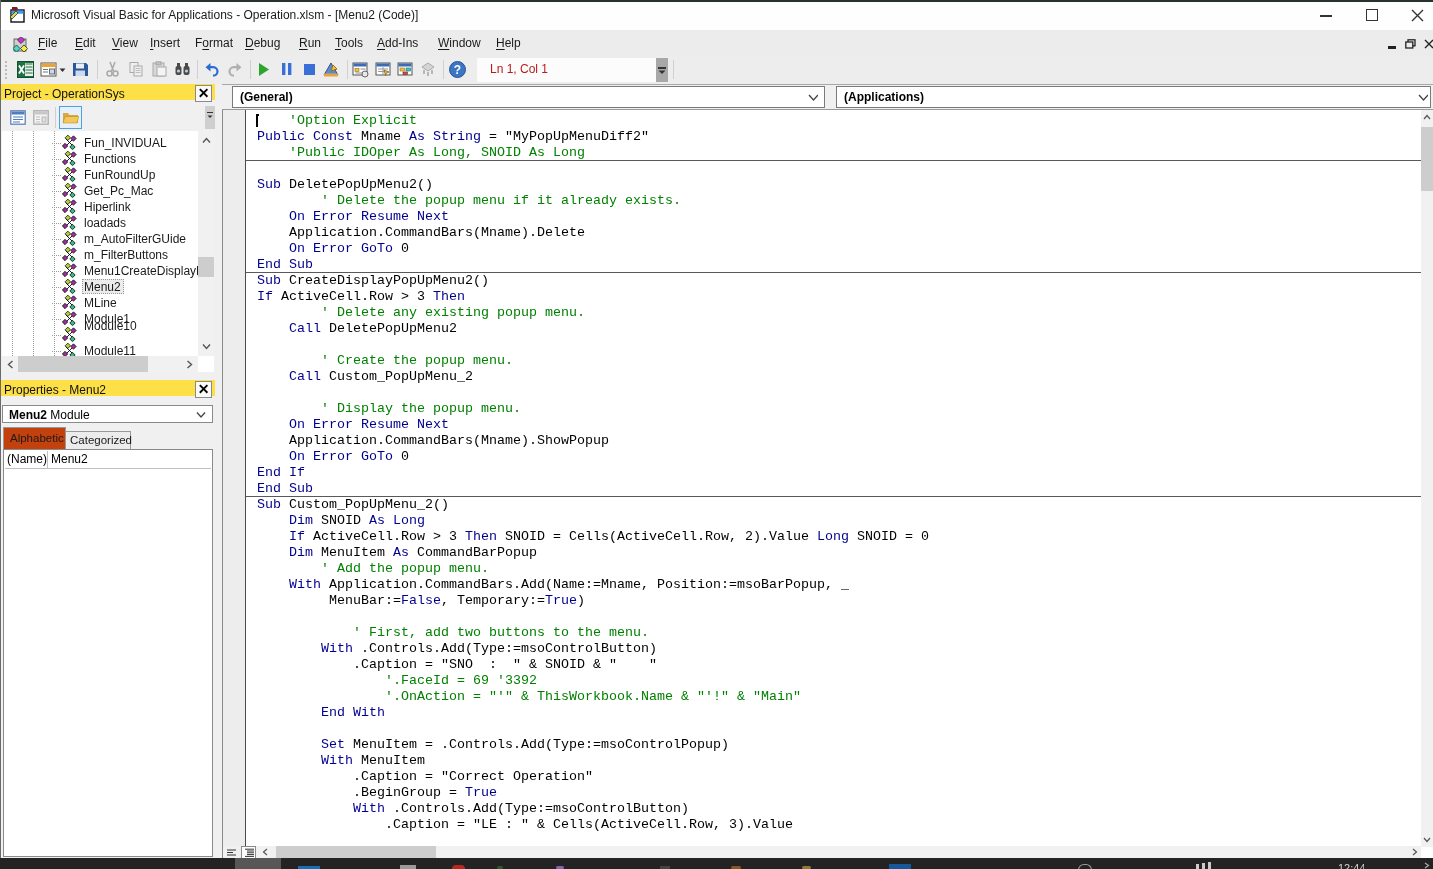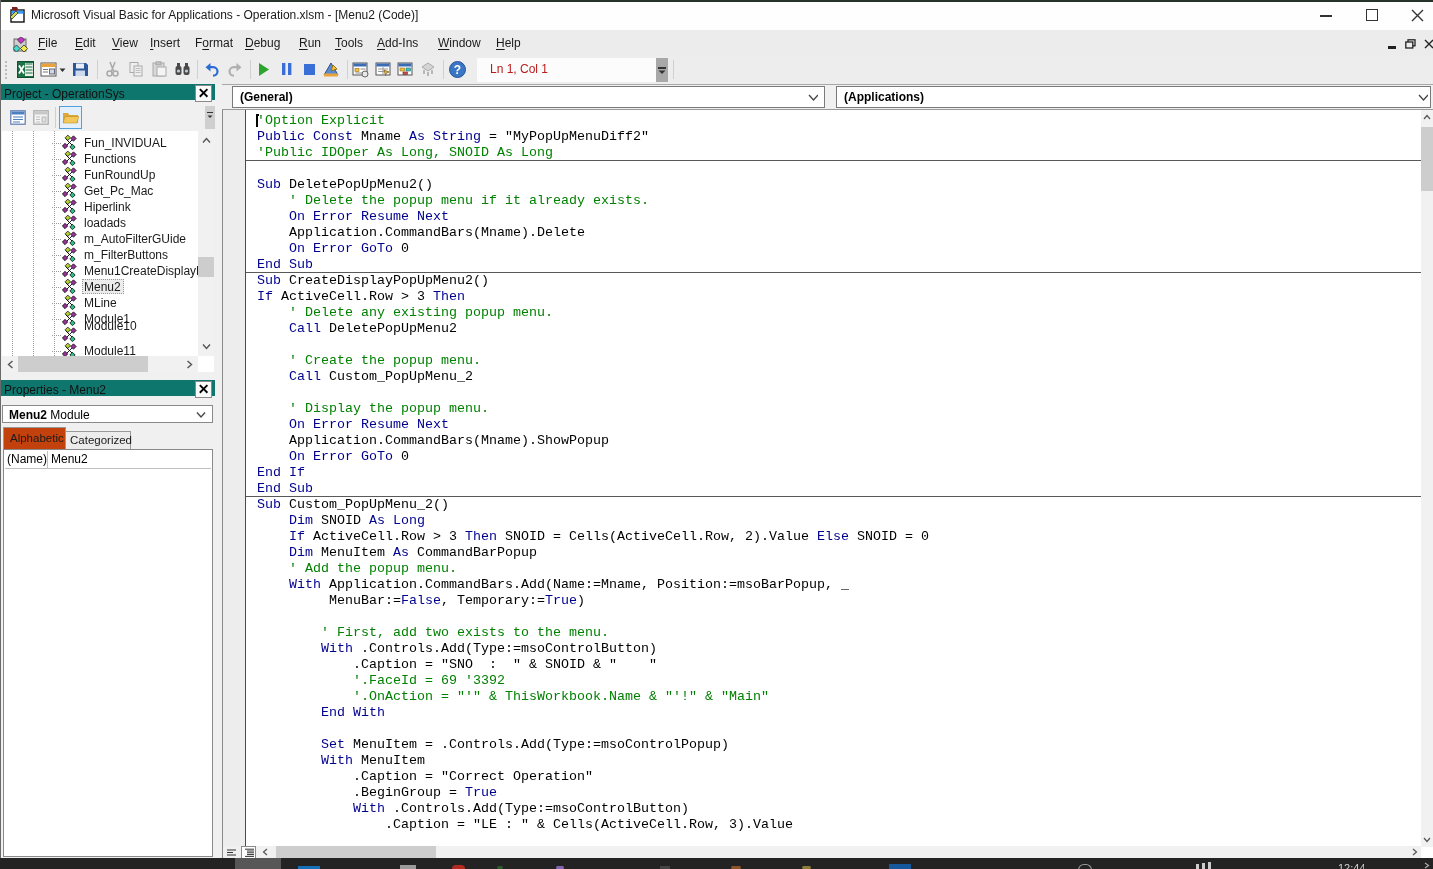--- a/index.html
+++ b/index.html
@@ -8,21 +8,21 @@
   .abs{position:absolute;}
   
   #titlebar{left:0;top:0;width:1433px;height:30px;background:#fefefe;}
   #menubar{left:0;top:30px;width:1433px;height:26px;background:#ececec;}
   #toolbar{left:0;top:56px;width:1433px;height:28px;background:#ededed;border-bottom:1px solid #d5d5d5;}
   .mitem{position:absolute;top:36px;font-size:12px;color:#1a1a1a;}
   .mitem u{text-decoration:underline;text-underline-offset:2px;}
   #titletext{left:31px;top:8px;font-size:12px;color:#1a1a1a;}
   
   #leftbg{left:0;top:84px;width:222px;height:774px;background:#f0f0f0;}
-  .ptitle{position:absolute;left:0;width:215px;height:16px;background:#0f766e;font-size:12px;color:#111;}
+  .ptitle{position:absolute;left:0;width:215px;height:16px;background:#fde047;font-size:12px;color:#111;}
   .ptitle span{position:absolute;left:4px;top:3px;}
   .xbtn{position:absolute;left:195px;top:1px;width:17px;height:17px;background:#fafafa;
         border:1px solid #8a8a8a;box-sizing:border-box;color:#000;font-size:14px;font-weight:bold;
         text-align:center;line-height:15px;}
   
   #projtools{left:0;top:104px;width:215px;height:27px;background:#f0f0f0;}
   
   #tree{left:2px;top:131px;width:212px;height:241px;background:#ffffff;overflow:hidden;}
   .trow{position:absolute;left:84px;font-size:12px;color:#1a1a1a;white-space:nowrap;}
   
@@ -36,21 +36,21 @@
   #comborow{left:222px;top:84px;width:1211px;height:26px;background:#f0f0f0;border-bottom:1px solid #9a9a9a;box-sizing:border-box;}
   .combo{position:absolute;height:22px;background:#fff;border:1px solid #7a7a7a;box-sizing:border-box;
          font-size:12px;font-weight:bold;color:#000;}
   .combo span{position:absolute;left:7px;top:3px;}
   .chev{position:absolute;top:6px;width:10px;height:8px;}
   #marginbar{left:223px;top:110px;width:22px;height:736px;background:#ededed;border-right:1px solid #4a4a4a;box-sizing:content-box;}
   #codearea{left:246px;top:110px;width:1175px;height:736px;background:#fff;overflow:hidden;}
   #codepre{position:absolute;left:11px;top:3px;margin:0;font-family:"Liberation Mono",monospace;
            font-size:13.333px;line-height:16px;color:#000;white-space:pre;}
   .k{color:#00008f;}
-  .c{color:#008000;}
+  .c{color:#008000;margin-left:32px;}
   .sep{position:absolute;left:246px;width:1175px;height:1px;background:#595959;}
   
   #taskbar{left:0;top:858px;width:1433px;height:11px;background:#232323;}
 </style>
 </head>
 <body>
 
 <div class="abs" style="left:0;top:0;width:1433px;height:2px;background:#25332a;z-index:50"></div>
 <div class="abs" style="left:0;top:0;width:1px;height:858px;background:#6a6a6a;z-index:50"></div>
 <div class="abs" id="titlebar"></div>
@@ -431,27 +431,27 @@
     <span class="k">Call</span> Custom_PopUpMenu_2
 
     <span class="c">' Display the popup menu.</span>
     <span class="k">On Error Resume Next</span>
     Application.CommandBars(Mname).ShowPopup
     <span class="k">On Error GoTo</span> 0
 <span class="k">End If</span>
 <span class="k">End Sub</span>
 <span class="k">Sub</span> Custom_PopUpMenu_2()
     <span class="k">Dim</span> SNOID <span class="k">As Long</span>
-    <span class="k">If</span> ActiveCell.Row &gt; 3 <span class="k">Then</span> SNOID = Cells(ActiveCell.Row, 2).Value <span class="k">Else</span> SNOID = 0
+    <span class="k">If</span> ActiveCell.Row &gt; 3 <span class="k">Then</span> SNOID = Cells(ActiveCell.Row, 2).Value <span class="k">Long</span> SNOID = 0
     <span class="k">Dim</span> MenuItem <span class="k">As</span> CommandBarPopup
     <span class="c">' Add the popup menu.</span>
     <span class="k">With</span> Application.CommandBars.Add(Name:=Mname, Position:=msoBarPopup, _
          MenuBar:=<span class="k">False</span>, Temporary:=<span class="k">True</span>)
 
-        <span class="c">' First, add two exists to the menu.</span>
+        <span class="c">' First, add two buttons to the menu.</span>
         <span class="k">With</span> .Controls.Add(Type:=msoControlButton)
             .Caption = "SNO  :  " &amp; SNOID &amp; "    "
             <span class="c">'.FaceId = 69 '3392</span>
             <span class="c">'.OnAction = "'" &amp; ThisWorkbook.Name &amp; "'!" &amp; "Main"</span>
         <span class="k">End With</span>
 
         <span class="k">Set</span> MenuItem = .Controls.Add(Type:=msoControlPopup)
         <span class="k">With</span> MenuItem
             .Caption = "Correct Operation"
             .BeginGroup = <span class="k">True</span>

